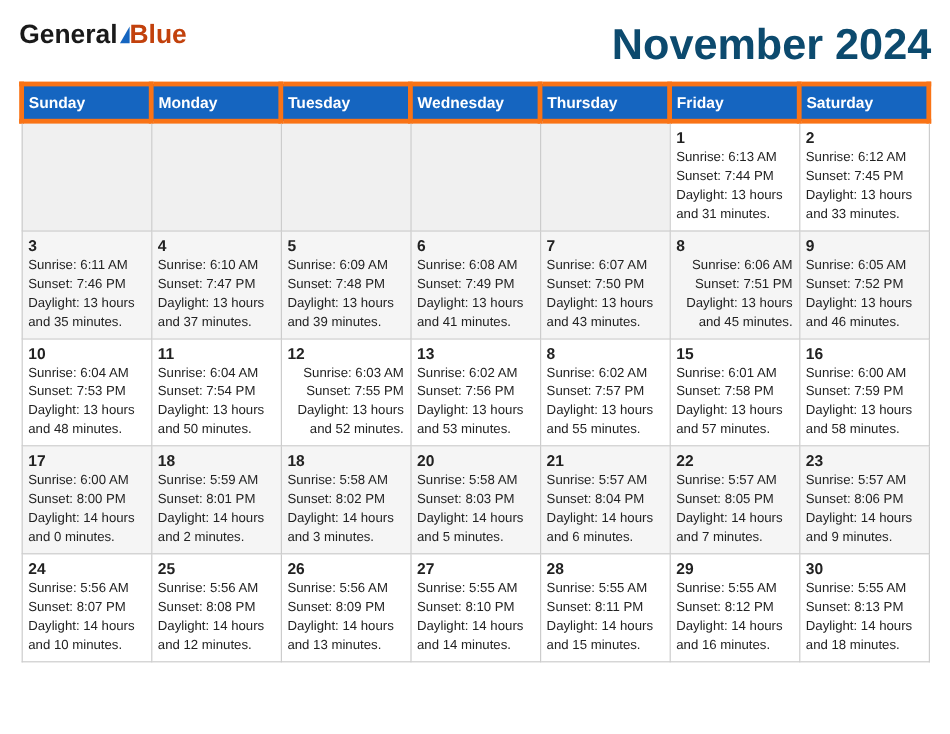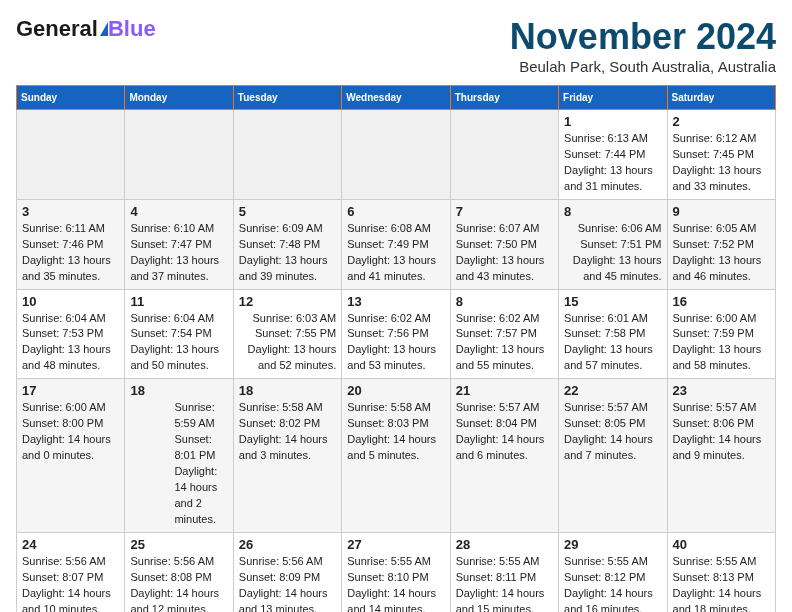--- a/index.html
+++ b/index.html
@@ -49,25 +49,25 @@
       color: #333;
     }
     table {
       width: 100%;
       border-collapse: collapse;
       table-layout: fixed;
     }
     thead tr th {
       background: #1565c0;
       color: #fff;
-      font-size: 10px;
+      font-size: 13px;
       font-weight: bold;
       padding: 6px 4px;
       text-align: left;
-      border: 1px solid #f97316;
+      border: 4px solid #f97316;
     }
     tbody tr td {
       vertical-align: top;
       padding: 4px 5px;
       font-size: 11px;
       color: #222;
       border: 1px solid #ccc;
       height: 80px;
       background: #fff;
     }
@@ -89,27 +89,26 @@
 </head>
 <body>
 
 <div class="header">
   <div class="logo">
     <div style="display:flex;align-items:center;gap:0px;">
       <span style="font-size:22px;font-weight:bold;color:#1a1a1a;">General</span>
       <span class="logo-triangle"></span>
     </div>
     <div style="display:flex;align-items:center;">
-      <span style="font-size:22px;font-weight:bold;color:#8b5cf6;">Blue</span>
+      <span style="font-size:22px;font-weight:bold;color:#c2410c;">Blue</span>
     </div>
     <div class="logo-line"></div>
   </div>
   <div class="title-block">
     <div class="month-title">November 2024</div>
-    <div class="location-title">Beulah Park, South Australia, Australia</div>
   </div>
 </div>
 
 <table>
   <thead>
     <tr id="header-row">
     <th>Sunday</th>
         <th>Monday</th>
         <th>Tuesday</th>
         <th>Wednesday</th>
@@ -245,21 +244,21 @@
       <tr>
         <td>
           <div class="day-num">17</div>
           <div class="day-info" style="white-space: pre-line;">Sunrise: 6:00 AM
 Sunset: 8:00 PM
 Daylight: 14 hours
 and 0 minutes.</div>
         </td>
         <td>
           <div class="day-num">18</div>
-          <div class="day-info" style="white-space: pre-line; margin-left: 44px;">Sunrise: 5:59 AM
+          <div class="day-info" style="white-space: pre-line;">Sunrise: 5:59 AM
 Sunset: 8:01 PM
 Daylight: 14 hours
 and 2 minutes.</div>
         </td>
         <td>
           <div class="day-num">18</div>
           <div class="day-info" style="white-space: pre-line;">Sunrise: 5:58 AM
 Sunset: 8:02 PM
 Daylight: 14 hours
 and 3 minutes.</div>
@@ -330,21 +329,21 @@
 and 15 minutes.</div>
         </td>
         <td>
           <div class="day-num">29</div>
           <div class="day-info" style="white-space: pre-line;">Sunrise: 5:55 AM
 Sunset: 8:12 PM
 Daylight: 14 hours
 and 16 minutes.</div>
         </td>
         <td>
-          <div class="day-num">40</div>
+          <div class="day-num">30</div>
           <div class="day-info" style="white-space: pre-line;">Sunrise: 5:55 AM
 Sunset: 8:13 PM
 Daylight: 14 hours
 and 18 minutes.</div>
         </td>
       </tr>
     </tbody>
 </table>
 
 </body></html>

